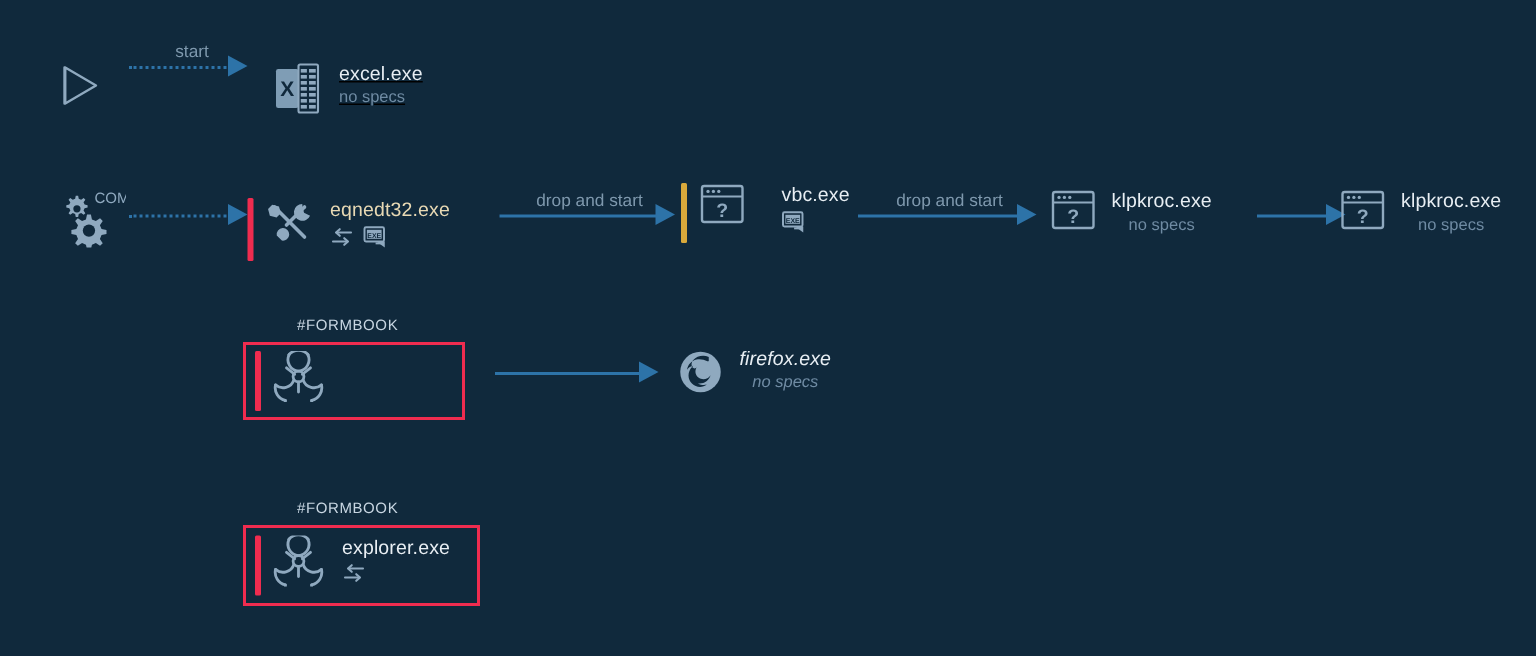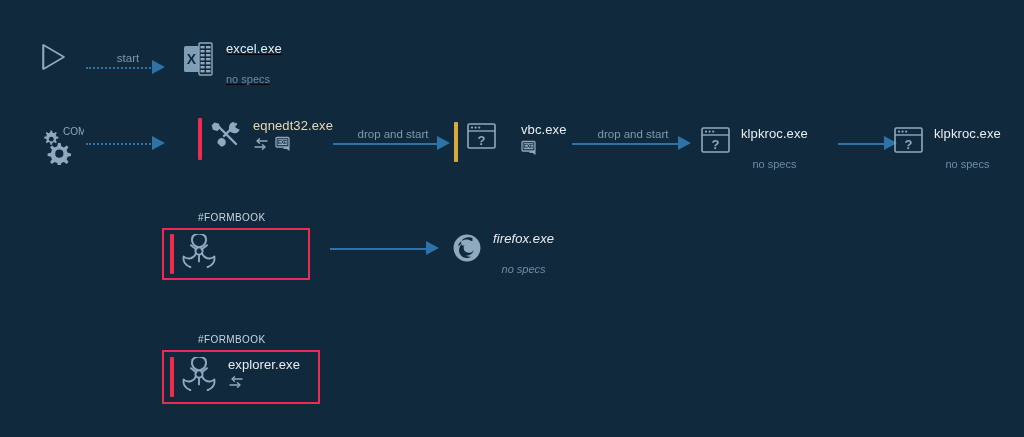--- a/index.html
+++ b/index.html
@@ -23,21 +23,21 @@
     font-size:13px;
     color:#e8eef3;
     white-space:nowrap;
     letter-spacing:.1px;
   }
   .proc-name.suspicious{color:#e8d9b4;}
   .no-specs{
     font-size:11px;
     color:#6f8ba3;
     white-space:nowrap;
-    margin-top:17px;
+    margin-top:3px;
   }
   .tag{
     position:absolute;
     font-size:10px;
     color:#c8d6e2;
     letter-spacing:.4px;
     white-space:nowrap;
   }
 
   
@@ -92,21 +92,21 @@
 <div id="canvas">
 
   <div class="node" style="left:33px;top:38px;">
     <span class="ico">
       <svg width="38" height="38" viewBox="0 0 38 38">
         <path d="M10 7 L10 31 M10.5 7 L31 19 L10.5 31 Z" fill="none" stroke="#8fa9bf" stroke-width="1.6" stroke-linejoin="round" stroke-linecap="round"></path>
       </svg>
     </span>
   </div>
 
-  <div class="edge dotted" style="left:86px;top:56px;width:84px;">
+  <div class="edge dotted" style="left:86px;top:33px;width:84px;">
     <div class="elabel">start</div>
     <div class="line" style="width:68px;"></div>
     <div class="head" style="left:66px;"></div>
   </div>
 
   <div class="node" style="left:180px;top:41px;">
     <div style="display:flex;align-items:flex-start;">
       <span class="ico">
         <svg width="36" height="36" viewBox="0 0 36 36">
           <rect x="4" y="5" width="15" height="26" rx="1.5" fill="#7f9db5"></rect>
@@ -144,21 +144,21 @@
       </svg>
     </span>
   </div>
 
   <div class="edge dotted" style="left:86px;top:132px;width:84px;">
     <div class="elabel"></div>
     <div class="line" style="width:68px;"></div>
     <div class="head" style="left:66px;"></div>
   </div>
 
-  <div class="node" style="left:165px;top:118px;margin-left:33px;">
+  <div class="node" style="left:165px;top:132px;">
     <div class="sev-bar sev-red" style="left:0;top:0;height:42px;"></div>
     <div style="display:flex;align-items:flex-start;margin-left:12px;">
       <span class="ico">
         <svg width="34" height="34" viewBox="0 0 34 34">
           <g stroke="#8fa9bf" stroke-width="2.4" fill="none" stroke-linecap="round">
             <path d="M6 6 L26 26"></path>
             <path d="M26 6 L14 18"></path>
           </g>
           <path d="M24.5 4 a5.6 5.6 0 1 0 5.2 7.8 l-4.0-2.0 -1.0-3.6z" fill="#8fa9bf"></path>
           <path d="M7.5 25 a4.2 4.2 0 1 1 3.4 3.4 l-1.7-1.7z" fill="#8fa9bf"></path>

